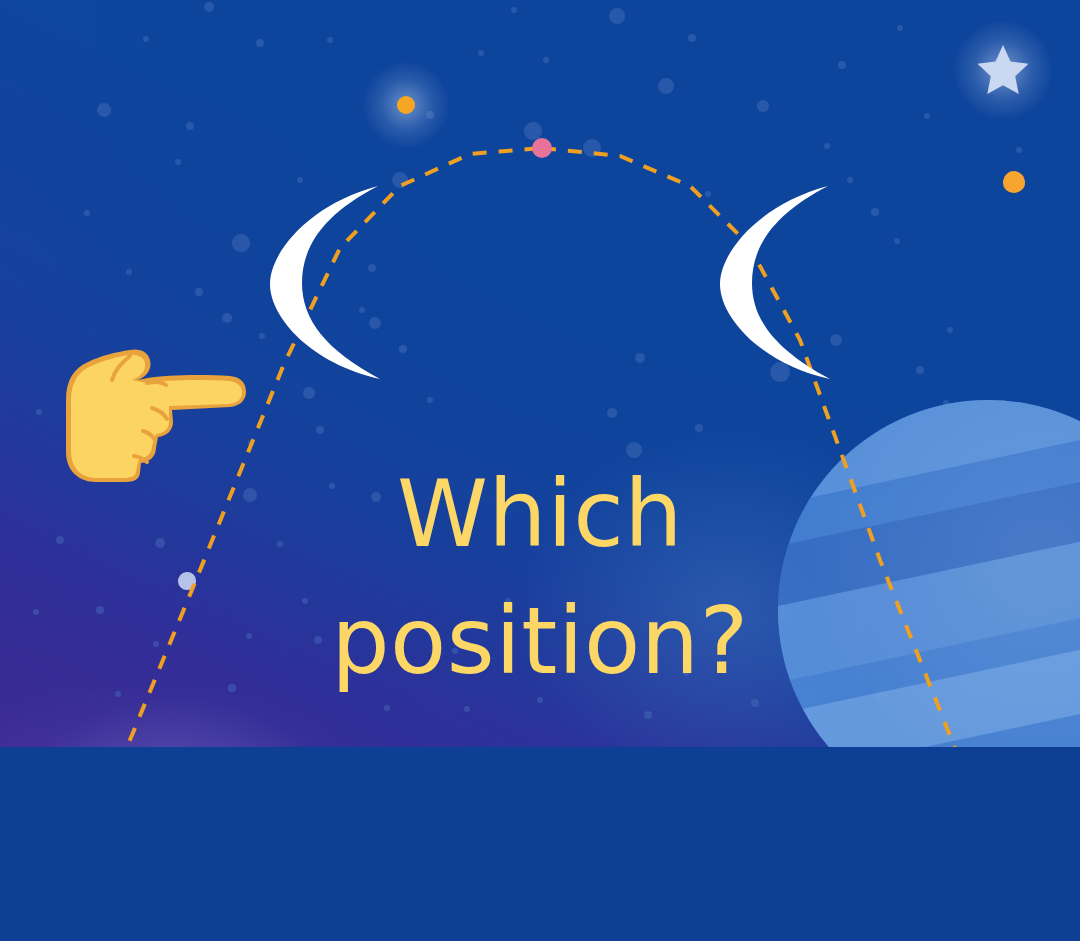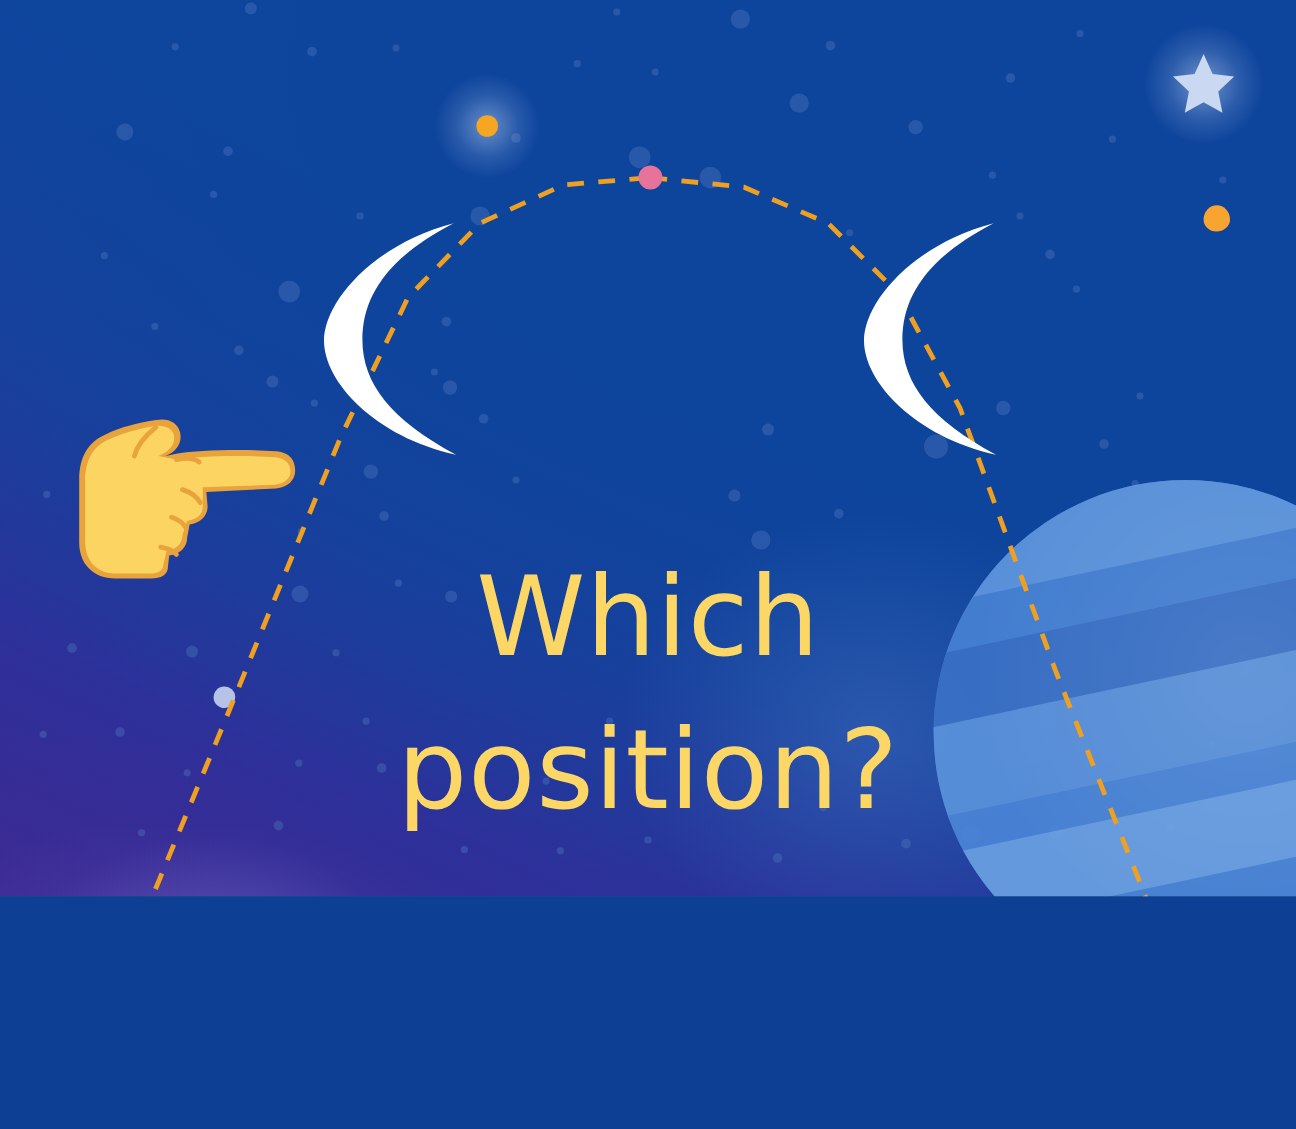--- a/index.html
+++ b/index.html
@@ -6,21 +6,21 @@
     margin: 0;
     padding: 0;
     background: #0d3f94;
   }
   #stage {
     position: relative;
     width: 1080px;
     height: 747px;
     overflow: hidden;
     font-family: "DejaVu Sans", sans-serif;
-    background: #0f766e;
+    background: #000000;
   }
   
   .bg-base {
     position: absolute;
     inset: 0;
     background:
       radial-gradient(120% 95% at 88% 8%, #0d449c 0%, #0d449c 48%, rgba(13,68,156,0) 100%),
       linear-gradient(205deg, #0f469e 0%, #0f469e 40%, #1c3f9d 62%, #2e309a 82%, #3a2a93 100%);
   }
   .bg-glow-1 {

